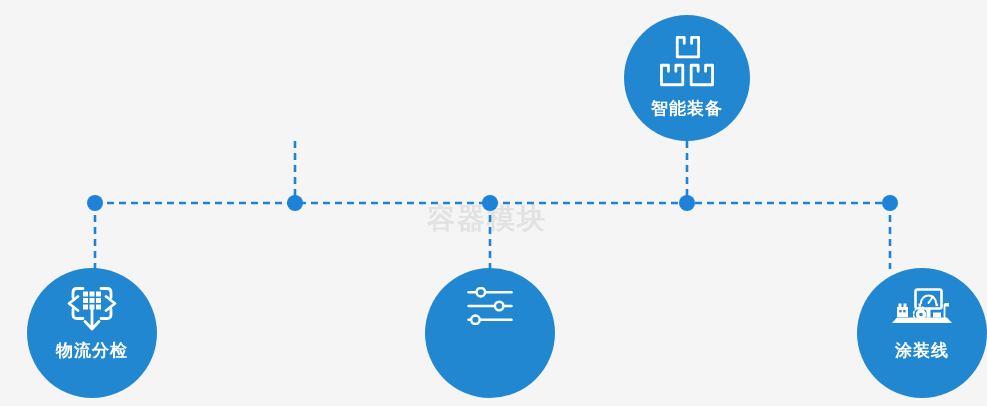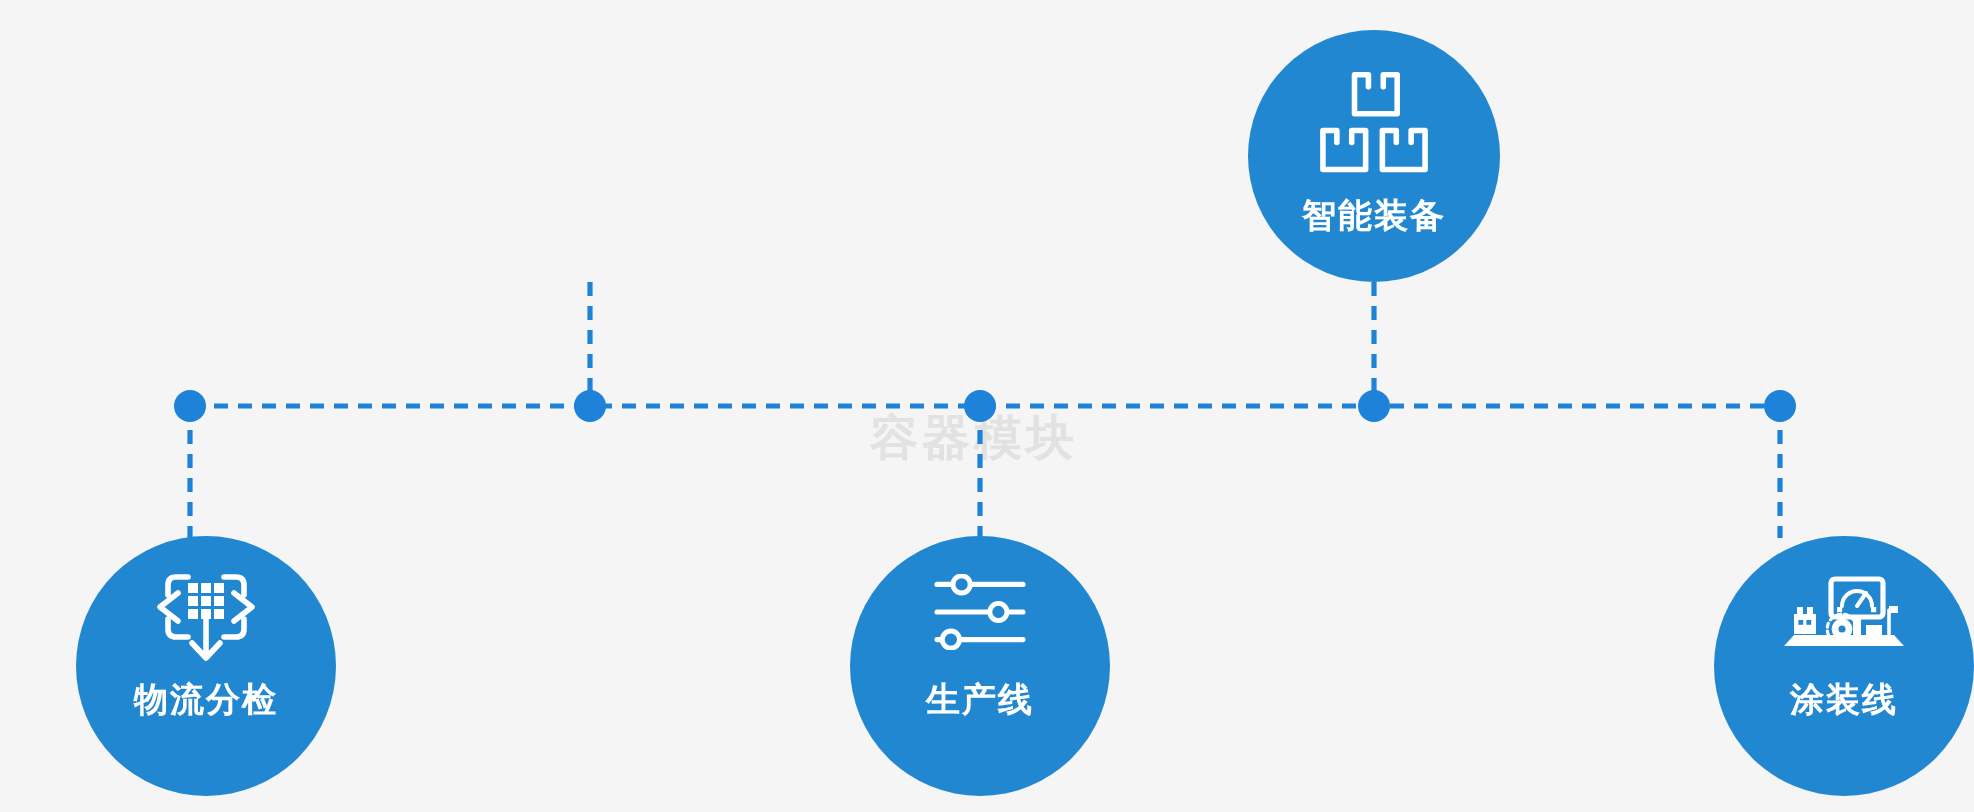--- a/index.html
+++ b/index.html
@@ -30,21 +30,21 @@
     fill:none;
   }
   .connectors .dot{
     fill:var(--connector);
   }
   .watermark{
     position:absolute;
     left:487px;top:219px;
     transform:translate(-50%,-50%);
     z-index:1;
-    font-size:24px;
+    font-size:28px;
     font-weight:bold;
     letter-spacing:2px;
     color:var(--watermark);
     white-space:nowrap;
     user-select:none;
   }
   .node{
     position:absolute;
     border-radius:50%;
     background:var(--node-fill);
@@ -106,21 +106,21 @@
       <g transform="translate(2,30)">
         <path class="ws" stroke-width="3" d="M9,1.5 H1.5 V22.5 H24.5 V1.5 H17 M9,1.5 V8 M17,1.5 V8"></path>
       </g>
       <g transform="translate(34,30)">
         <path class="ws" stroke-width="3" d="M9,1.5 H1.5 V22.5 H24.5 V1.5 H17 M9,1.5 V8 M17,1.5 V8"></path>
       </g>
     </svg>
     <div class="label">智能装备</div>
   </div>
 
-  <div class="node bottom" style="left:38px;top:268px;">
+  <div class="node bottom" style="left:27px;top:268px;">
     <svg class="icon" width="56" height="53" viewBox="0 0 56 53">
 
       <path class="ws" stroke-width="2.8" d="M9,18 V13 Q9,9 13,9 H19"></path>
       <path class="ws" stroke-width="2.8" d="M37,9 H43 Q47,9 47,13 V18"></path>
       <path class="ws" stroke-width="2.8" d="M9,30 V35 Q9,39 13,39 H19"></path>
       <path class="ws" stroke-width="2.8" d="M47,30 V35 Q47,39 43,39 H37"></path>
 
       <path class="ws" stroke-width="2.8" d="M14,17 L5,24 L14,31"></path>
       <path class="ws" stroke-width="2.8" d="M42,17 L51,24 L42,31"></path>
 
@@ -143,21 +143,20 @@
 
   <div class="node bottom" style="left:425px;top:268px;">
     <svg class="icon" width="46" height="38" viewBox="0 0 60 46">
       <path class="ws" stroke-width="3.4" d="M2,5 H58"></path>
       <path class="ws" stroke-width="3.4" d="M2,23 H58"></path>
       <path class="ws" stroke-width="3.4" d="M2,41 H58"></path>
       <circle class="nfs" stroke-width="3.2" cx="18" cy="5" r="5.6"></circle>
       <circle class="nfs" stroke-width="3.2" cx="42" cy="23" r="5.6"></circle>
       <circle class="nfs" stroke-width="3.2" cx="11" cy="41" r="5.6"></circle>
     </svg>
-    <div class="label">生产线</div>
   </div>
 
   <div class="node bottom" style="left:857px;top:268px;">
     <svg class="icon" width="62" height="36" viewBox="0 0 62 36">
 
       <path class="wf" d="M1,35 L6,29.5 H56 L61,35 Z"></path>
 
       <rect class="wf" x="6" y="19" width="11" height="10"></rect>
       <rect class="wf" x="7.5" y="15.5" width="3" height="4"></rect>
       <rect class="wf" x="12.5" y="15.5" width="3" height="4"></rect>

